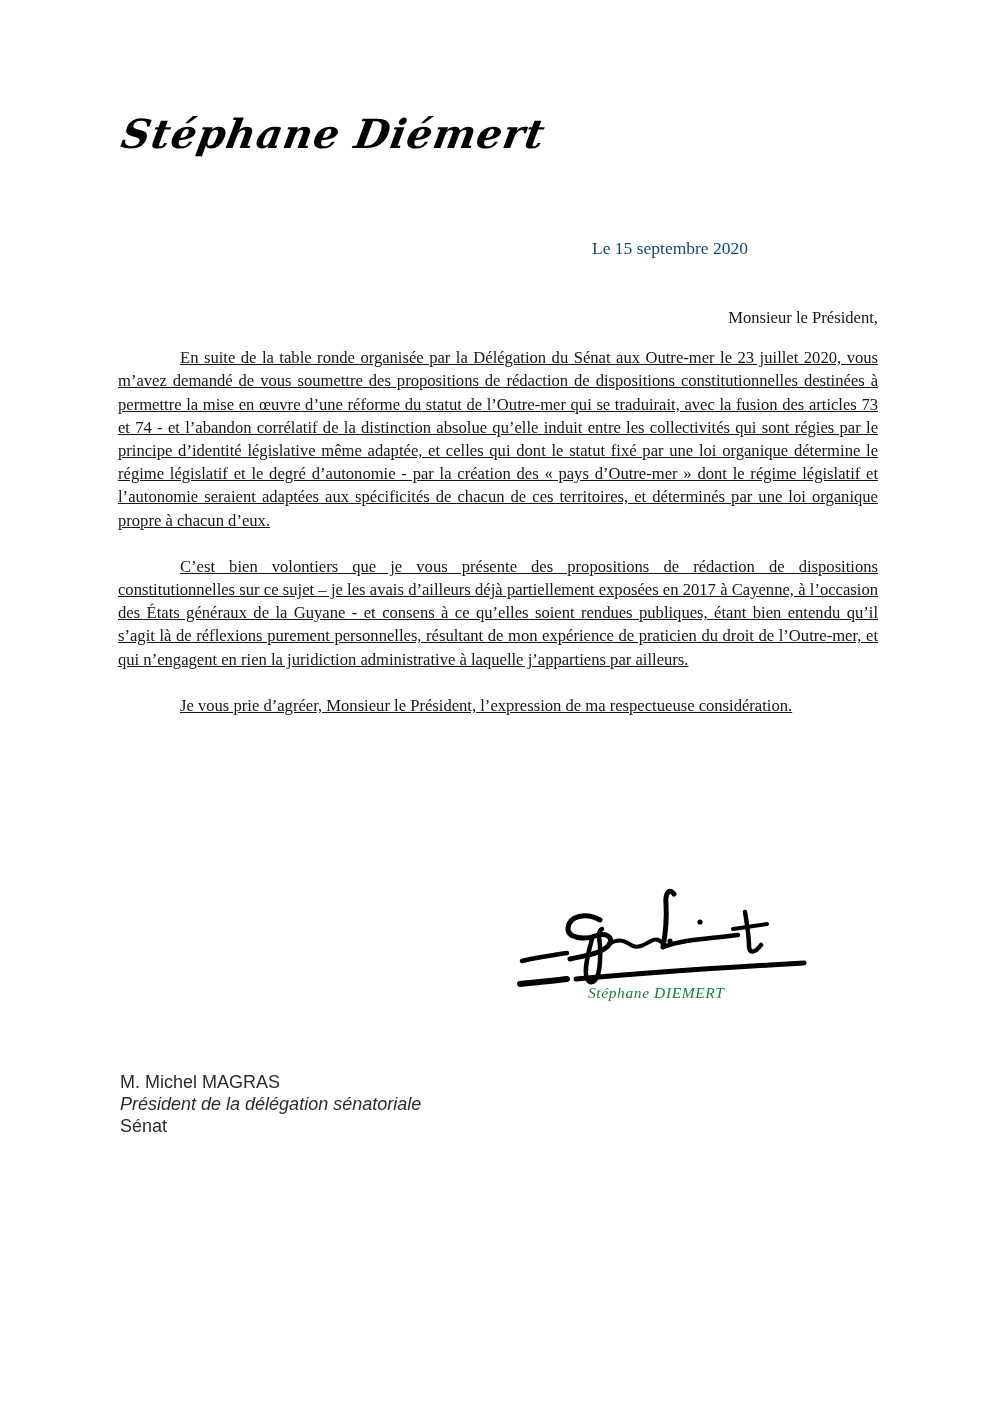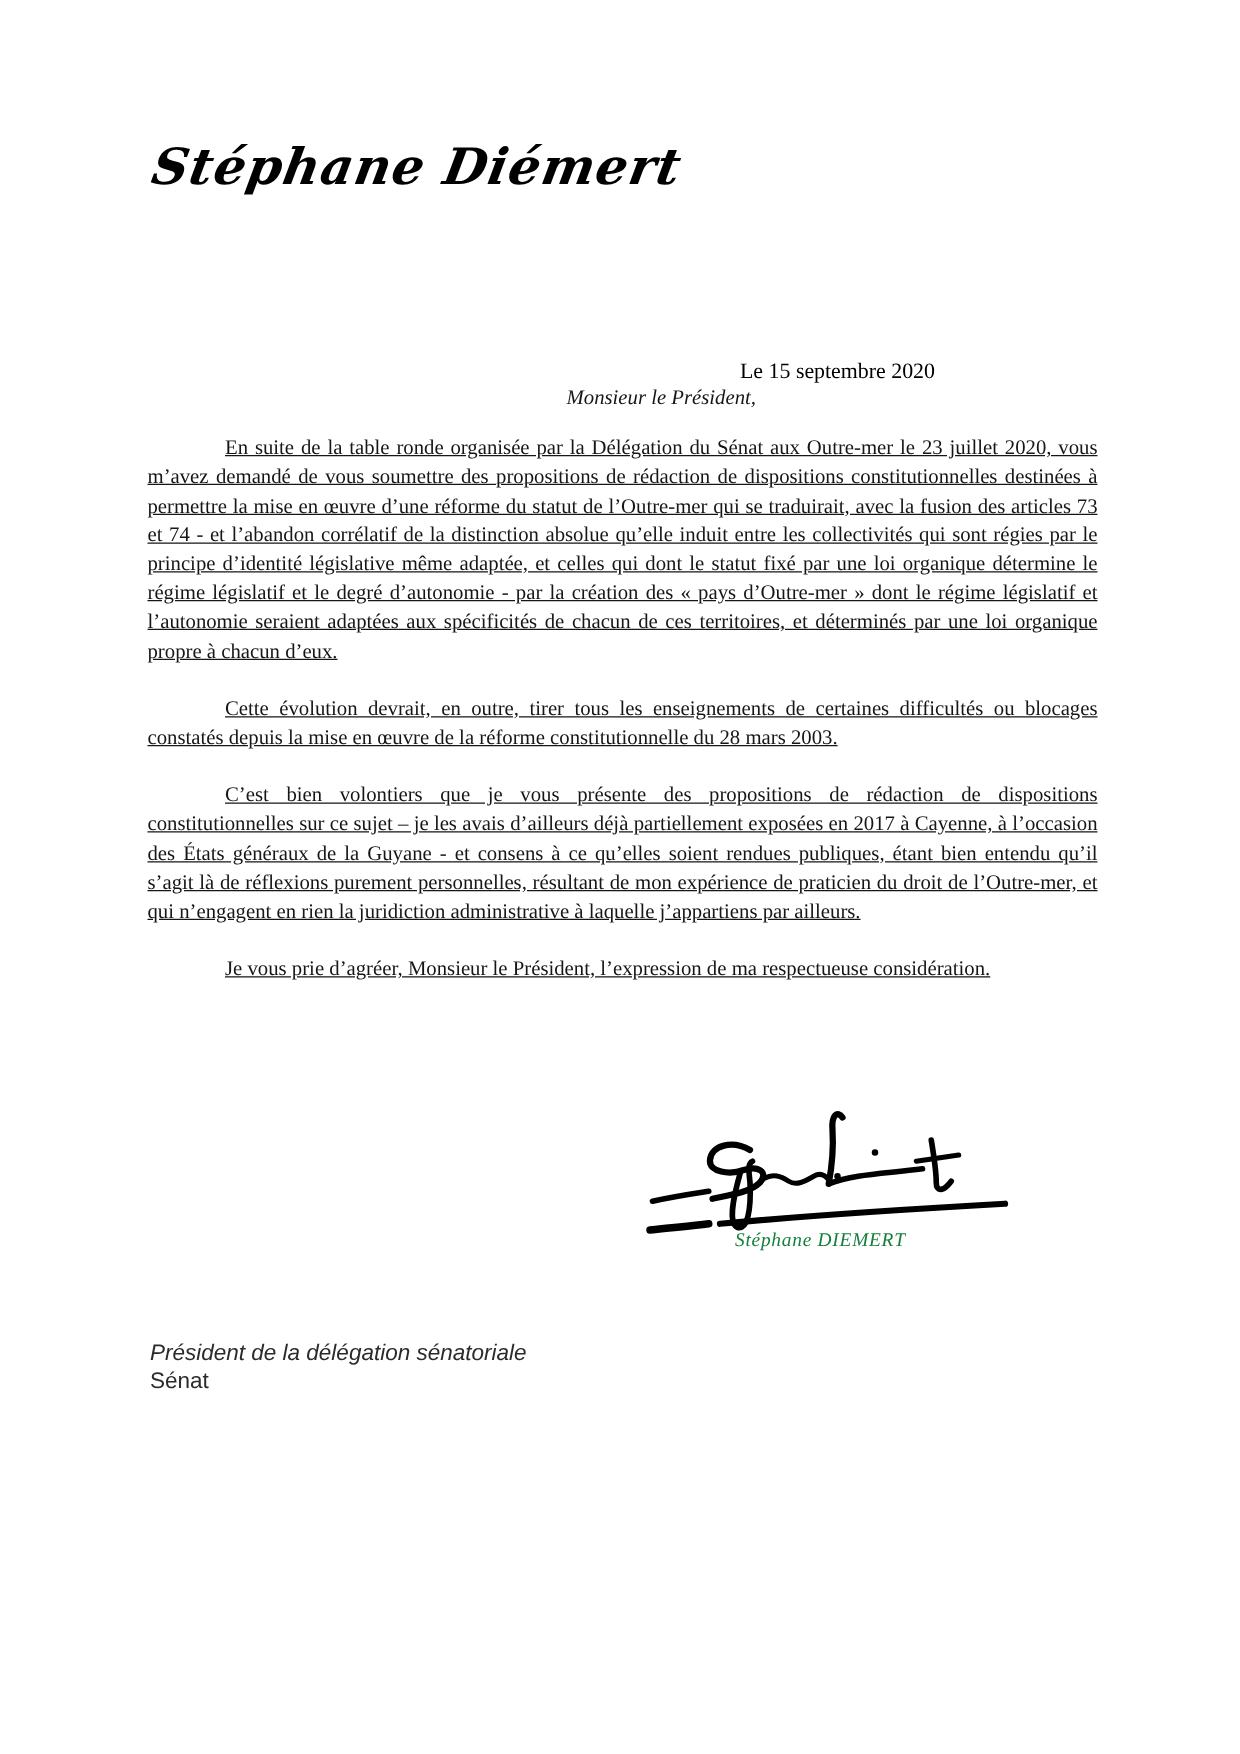--- a/index.html
+++ b/index.html
@@ -29,39 +29,37 @@
     transform: skewX(-10deg);
     transform-origin: left bottom;
     color: #000000;
     white-space: nowrap;
   }
   .date-line {
     position: absolute;
     left: 592px;
     top: 238px;
     font-size: 17.5px;
-    color: #000000;
+    color: #0c4a6e;
     white-space: nowrap;
-    margin-top: 48px;
   }
   .letter-body {
     position: absolute;
     left: 118px;
     top: 306px;
     width: 760px;
     font-size: 16.6px;
     line-height: 23.2px;
     text-align: justify;
     color: #161616;
   }
   .salutation {
     margin: 0 0 17px 0;
     text-indent: 62px;
-    text-align: center;
-    font-style: italic;
+    text-align: right;
   }
   .para {
     margin: 0 0 23px 0;
     text-indent: 62px;
     text-decoration: underline;
   }
   .para:last-child { margin-bottom: 4px; }
   .sig-svg {
     position: absolute;
     left: 512px;
@@ -93,21 +91,20 @@
 
 <div class="page">
 
   <div class="script-name">Stéphane Diémert</div>
 
   <div class="date-line">Le 15 septembre 2020</div>
 
   <div class="letter-body">
     <p class="salutation">Monsieur le Président,</p>
     <p class="para">En suite de la table ronde organisée par la Délégation du Sénat aux Outre-mer le 23 juillet 2020, vous m’avez demandé de vous soumettre des propositions de rédaction de dispositions constitutionnelles destinées à permettre la mise en œuvre d’une réforme du statut de l’Outre-mer qui se traduirait, avec la fusion des articles 73 et 74 - et l’abandon corrélatif de la distinction absolue qu’elle induit entre les collectivités qui sont régies par le principe d’identité législative même adaptée, et celles qui dont le statut fixé par une loi organique détermine le régime législatif et le degré d’autonomie - par la création des « pays d’Outre-mer » dont le régime législatif et l’autonomie seraient adaptées aux spécificités de chacun de ces territoires,  et déterminés par une loi organique propre à chacun d’eux.</p>
-    <p class="para">Cette évolution devrait, en outre, tirer tous les enseignements de certaines difficultés ou blocages constatés depuis la mise en œuvre de la réforme constitutionnelle du 28 mars 2003.</p>
     <p class="para">C’est bien volontiers que je vous présente des propositions de rédaction de dispositions constitutionnelles sur ce sujet – je les avais d’ailleurs déjà partiellement exposées en 2017 à Cayenne, à l’occasion des États généraux de la Guyane - et consens à ce qu’elles soient rendues publiques, étant bien entendu qu’il s’agit là de réflexions purement personnelles, résultant de mon expérience de praticien du droit de l’Outre-mer, et qui n’engagent en rien la juridiction administrative à laquelle j’appartiens par ailleurs.</p>
     <p class="para">Je vous prie d’agréer, Monsieur le Président, l’expression de ma respectueuse considération.</p>
   </div>
 
   <svg class="sig-svg" width="296" height="110" viewBox="0 0 296 110" aria-hidden="true">
     <g stroke="#000000" fill="none" stroke-linecap="round" stroke-linejoin="round">
 
       <path d="M10 77 C 28 73, 42 71, 55 69" stroke-width="4.5"></path>
 
       <path d="M88 36 C 74 28, 57 32, 56 44 C 55 54, 72 56, 83 52 C 95 48, 103 54, 96 62 C 88 70, 72 72, 58 75" stroke-width="5"></path>
@@ -127,17 +124,18 @@
 
       <path d="M64 95 C 140 88, 220 83, 292 79" stroke-width="5"></path>
 
       <path d="M8 100 C 25 98, 40 97, 55 95" stroke-width="6"></path>
     </g>
   </svg>
 
   <div class="signed-name">Stéphane DIEMERT</div>
 
   <div class="recipient">
+    <div>M. Michel MAGRAS</div>
     <div class="it">Président de la délégation sénatoriale</div>
     <div>Sénat</div>
   </div>
 
 </div>
 
 </body></html>

